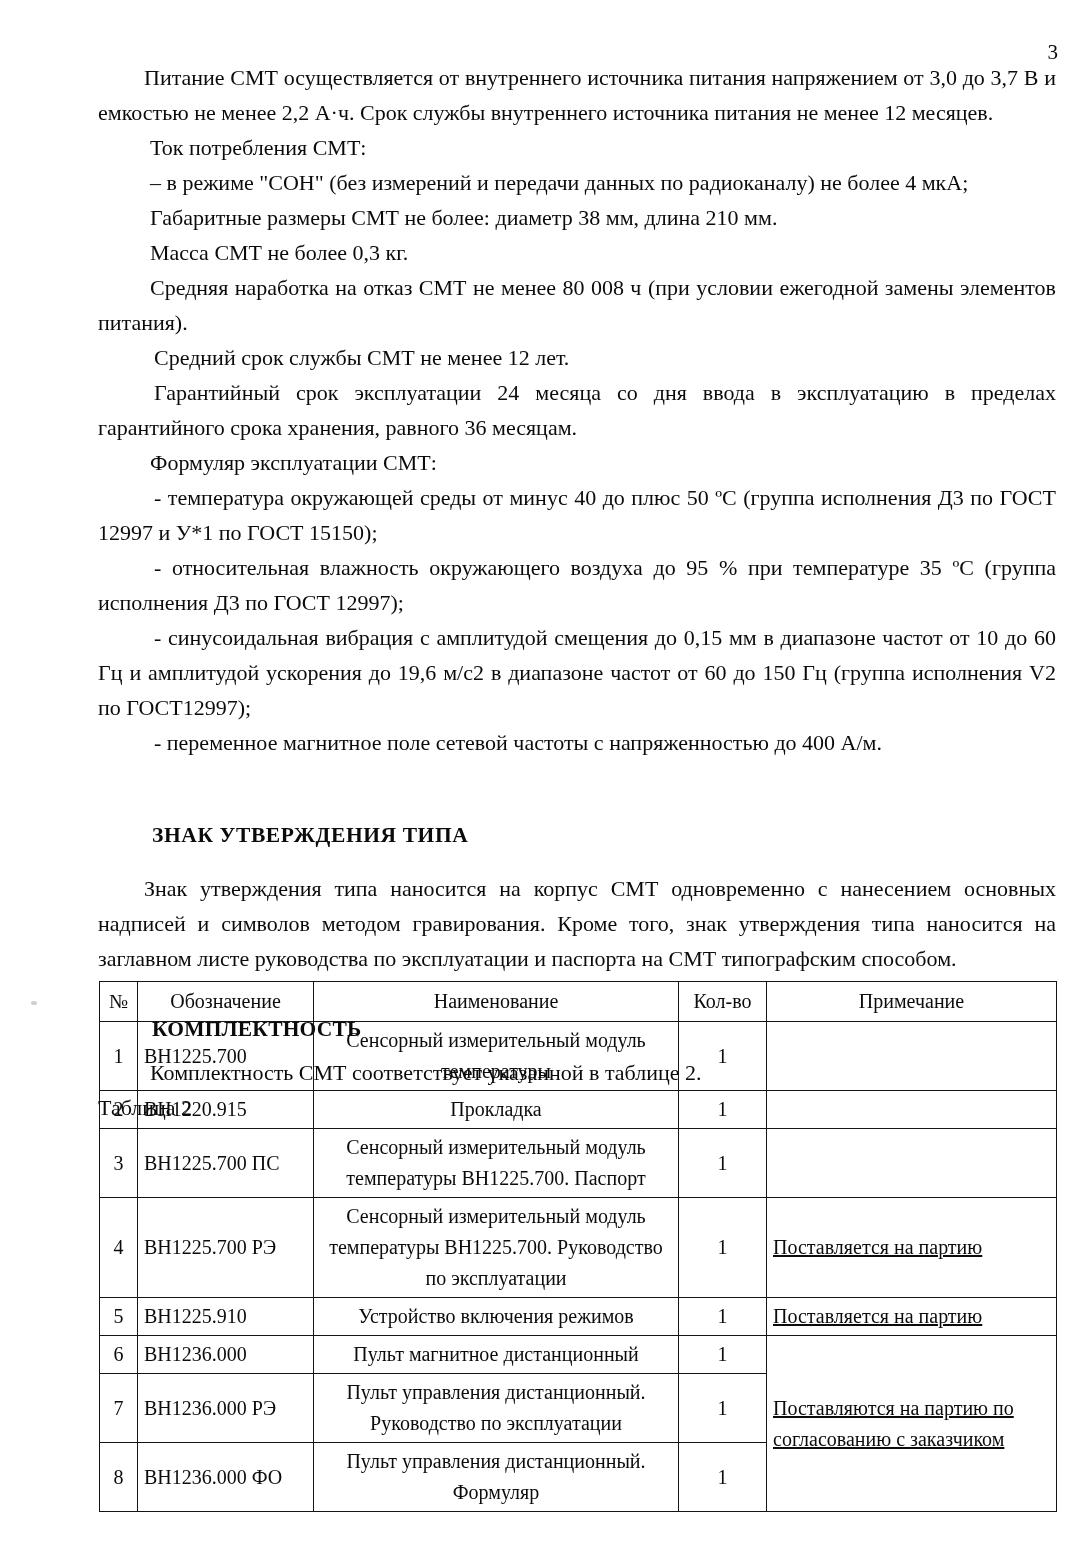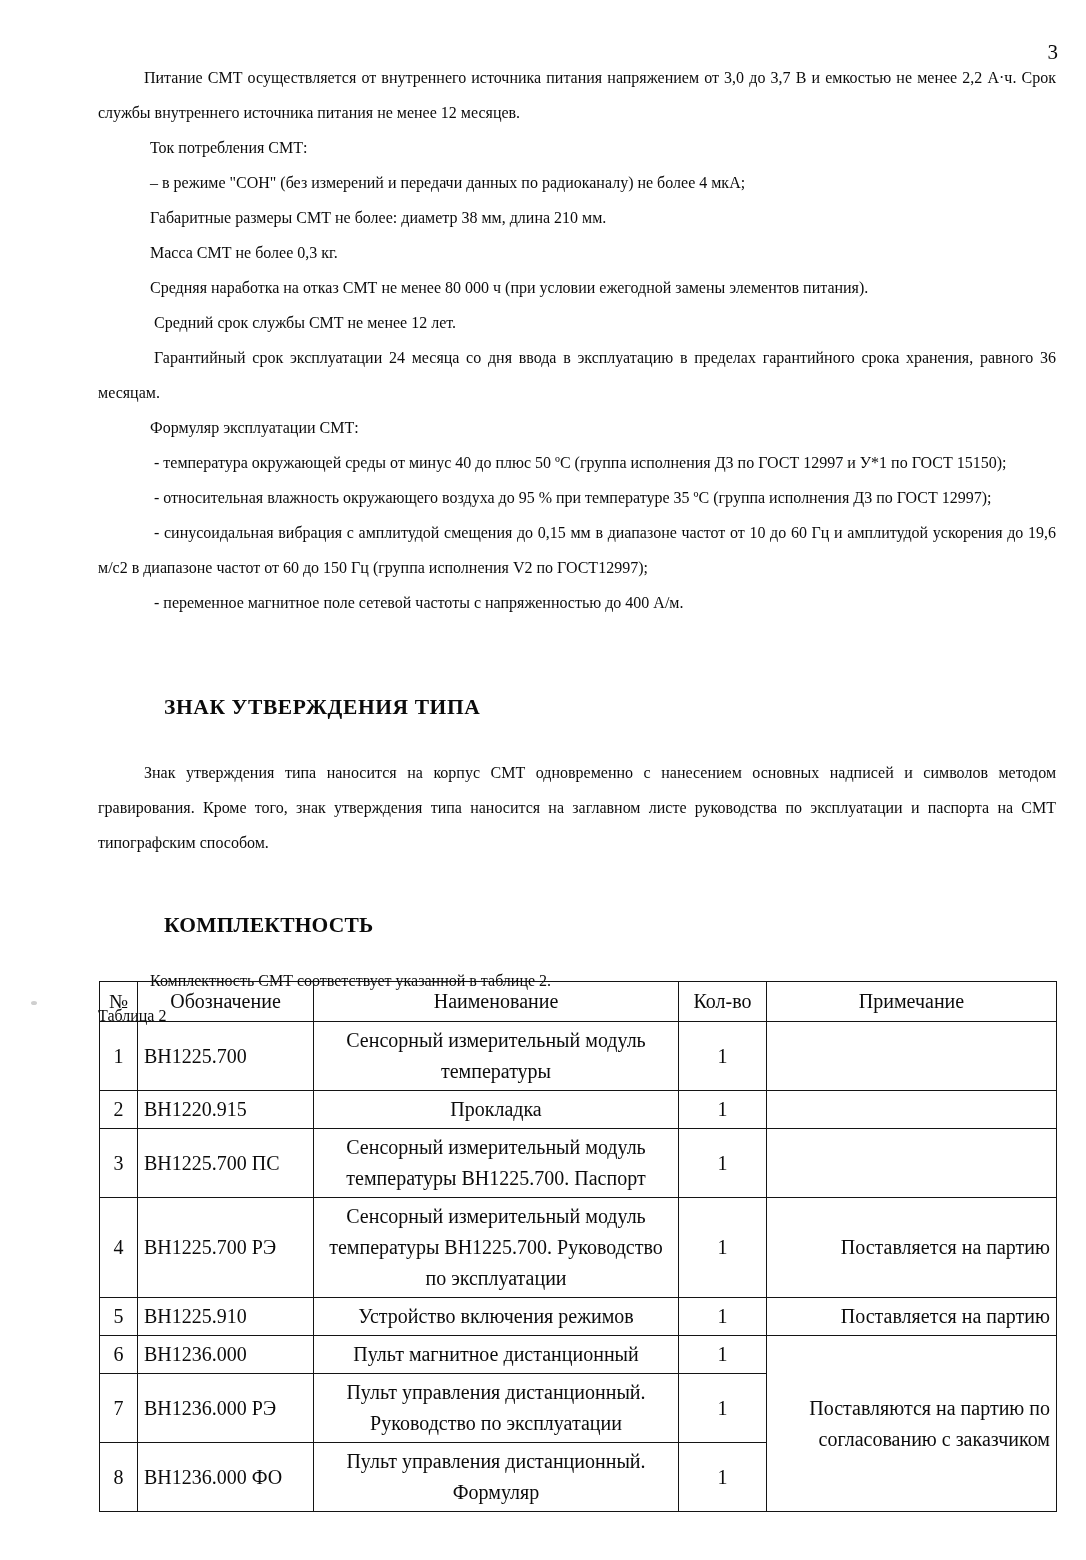--- a/index.html
+++ b/index.html
@@ -38,35 +38,35 @@
   
   .content {
     position: absolute;
     left: 98px;
     top: 60px;
     width: 958px;
   }
 
   p.para {
     margin: 0;
-    font-size: 16px;
+    font-size: 22px;
     line-height: 35px;
     text-align: justify;
     text-justify: inter-word;
     text-indent: 46px;
     hyphens: none;
   }
   p.para.noindent { text-indent: 0; }
   p.para.indent-sm { text-indent: 52px; }
   p.para.indent-lg { text-indent: 56px; }
   p.para.last-left { text-align: left; }
 
   
   h2.section-heading {
-    margin: 14px;
+    margin: 2px;
     font-size: 21.5px;
     line-height: 35px;
     font-weight: bold;
     text-indent: 52px;
     letter-spacing: 0.6px;
   }
   h2.section-heading.tight { letter-spacing: 0.2px; }
 
   .sp-xs { height: 6px; }
   .sp-s  { height: 16px; }
@@ -100,21 +100,21 @@
   col.c-num   { width: 38px; }
   col.c-desig { width: 176px; }
   col.c-name  { width: 365px; }
   col.c-qty   { width: 88px; }
   col.c-note  { width: 290px; }
 
   td.num  { text-align: center; }
   td.desig{ text-align: left;  padding-left: 10px; }
   td.name { text-align: center;  padding-left: 9px; }
   td.qty  { text-align: center; }
-  td.note { text-align: right; padding-left: 8px; padding-right: 8px; }
+  td.note { text-align: left; padding-left: 8px; padding-right: 8px; text-decoration: underline; }
 
   
   .scan-speck {
     position: absolute;
     left: 31px;
     top: 1001px;
     width: 6px;
     height: 4px;
     background: #cfcfcf;
     border-radius: 50%;
@@ -135,21 +135,21 @@
 
     <p class="para indent-sm">Ток потребления СМТ:</p>
 
     <p class="para indent-sm last-left">– в режиме "СОН" (без измерений и передачи данных по радиоканалу) не более 4 мкА;</p>
 
 
     <p class="para indent-sm last-left">Габаритные размеры СМТ не более: диаметр 38 мм, длина 210 мм.</p>
 
     <p class="para indent-sm last-left">Масса СМТ  не более 0,3 кг.</p>
 
-    <p class="para indent-sm">Средняя наработка на отказ СМТ не менее 80 000 ч (при условии ежегодной замены элементов питания).</p>
+    <p class="para indent-sm">Средняя наработка на отказ СМТ не менее 80 008 ч (при условии ежегодной замены элементов питания).</p>
 
     <p class="para indent-lg last-left">Средний срок службы СМТ  не менее 12 лет.</p>
 
     <p class="para indent-lg">Гарантийный срок эксплуатации 24 месяца со дня ввода в эксплуатацию в пределах гарантийного срока хранения, равного 36 месяцам.</p>
 
     <p class="para indent-sm last-left">Формуляр эксплуатации СМТ:</p>
 
     <p class="para indent-lg">- температура окружающей среды от минус 40 до плюс 50 ºC  (группа исполнения Д3 по ГОСТ 12997 и  У*1 по ГОСТ 15150);</p>
 
     <p class="para indent-lg">- относительная влажность окружающего воздуха  до 95 % при температуре 35 ºC (группа исполнения Д3 по ГОСТ 12997);</p>

